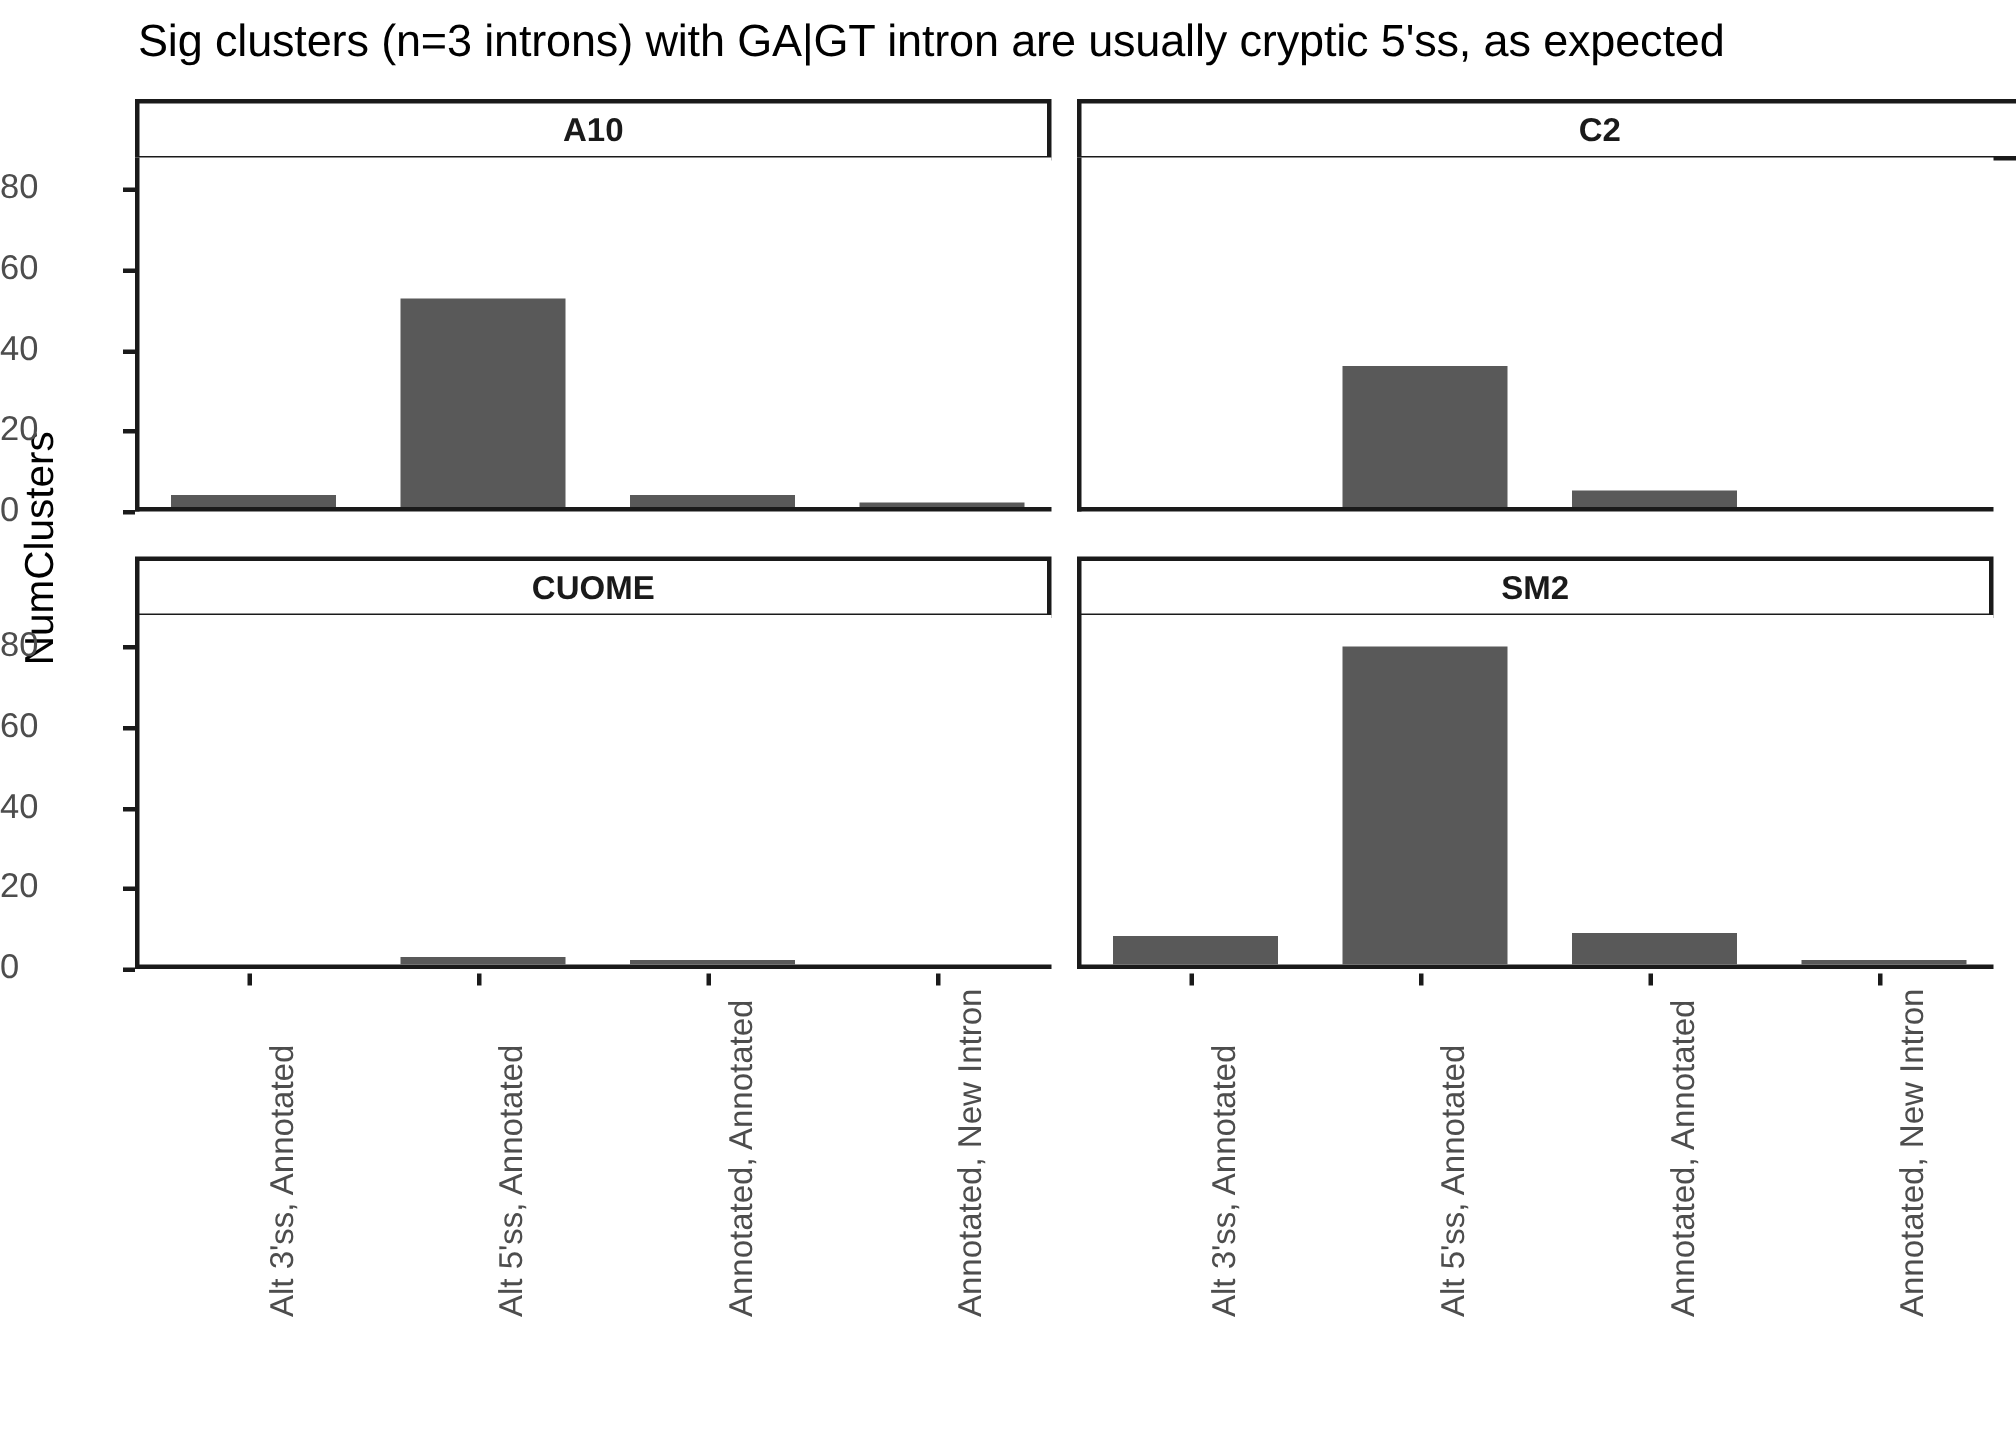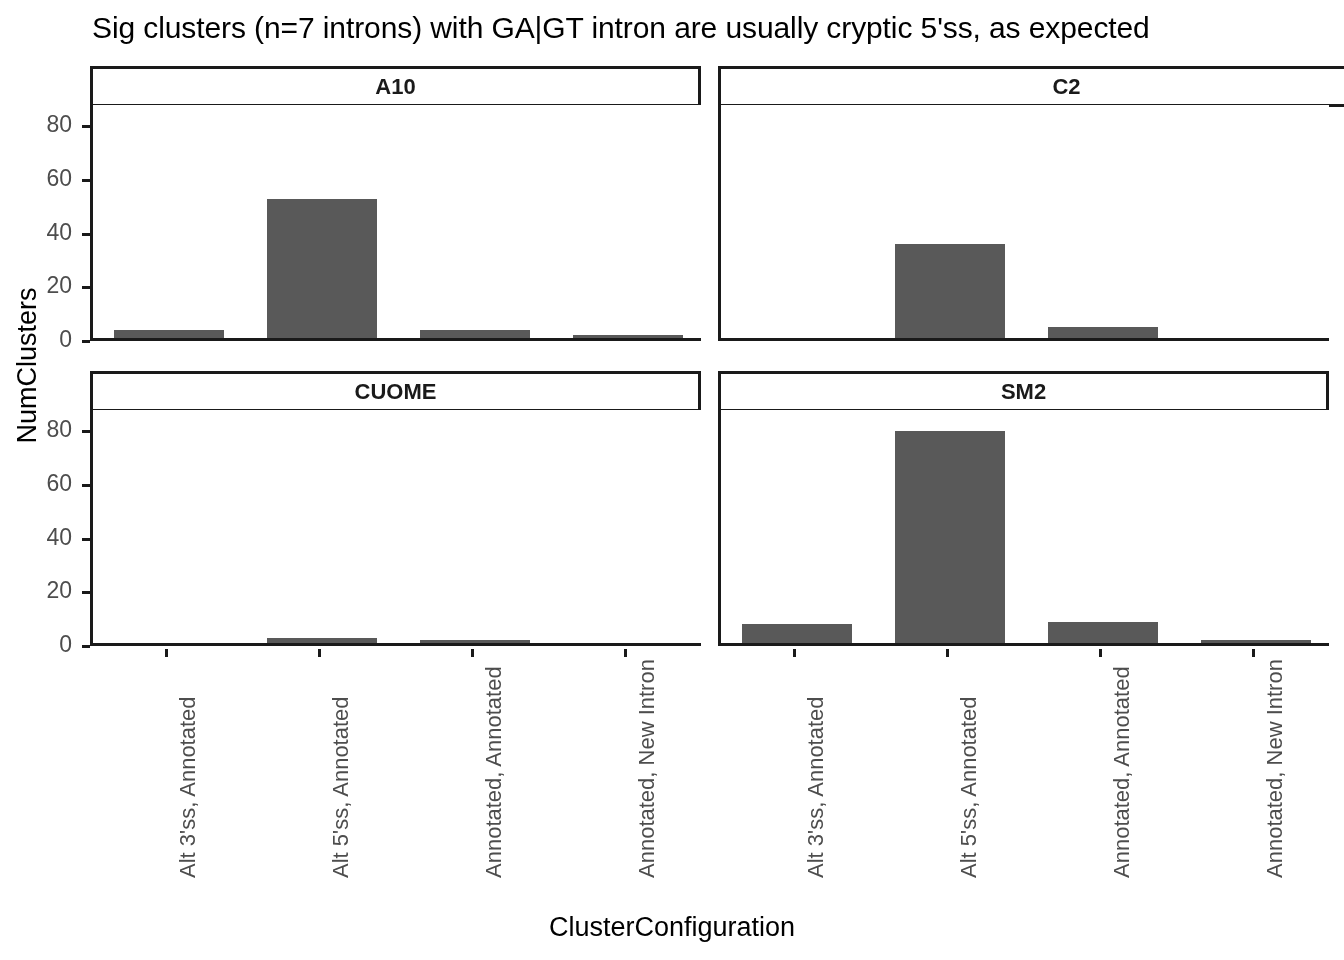--- a/index.html
+++ b/index.html
@@ -91,21 +91,21 @@
   .ytick-mark {
     position: absolute;
     width: 8px;
     height: 3px;
     background: #1a1a1a;
   }
   .ytick-label {
     position: absolute;
     font-size: 23px;
     color: #4d4d4d;
-    text-align: right;
+    text-align: left;
     white-space: nowrap;
   }
 
   
   .xtick-mark {
     position: absolute;
     width: 3px;
     height: 8px;
     background: #1a1a1a;
   }
@@ -116,25 +116,24 @@
     white-space: nowrap;
     transform-origin: left top;
     transform: rotate(-90deg);
   }
 </style>
 </head>
 <body>
 
 <div id="root">
 
-  <div class="plot-title">Sig clusters (n=7 introns) with GA|GT intron are usually cryptic 5'ss, as expected</div>
+  <div class="plot-title">Sig clusters (n=3 introns) with GA|GT intron are usually cryptic 5'ss, as expected</div>
 
   <div class="y-axis-title">NumClusters</div>
 
-  <div class="x-axis-title">ClusterConfiguration</div>
 
   <div id="facets">
       <div class="strip" style="left: 90px; top: 66px; width: 611px; height: 41px;">
         <div class="">A10</div>
       </div>
       <div class="panel-area" style="left: 90px; top: 105px; width: 611px; height: 236px;">
         <div class="panel-inner">
           <div class="bar" title="Alt 3'ss, Annotated: 3" style="left: 21.385px; width: 109.98px; height: 8.04545px;"></div>
           <div class="bar" title="Alt 5'ss, Annotated: 52" style="left: 174.135px; width: 109.98px; height: 139.455px;"></div>
           <div class="bar" title="Annotated, Annotated: 3" style="left: 326.885px; width: 109.98px; height: 8.04545px;"></div>

